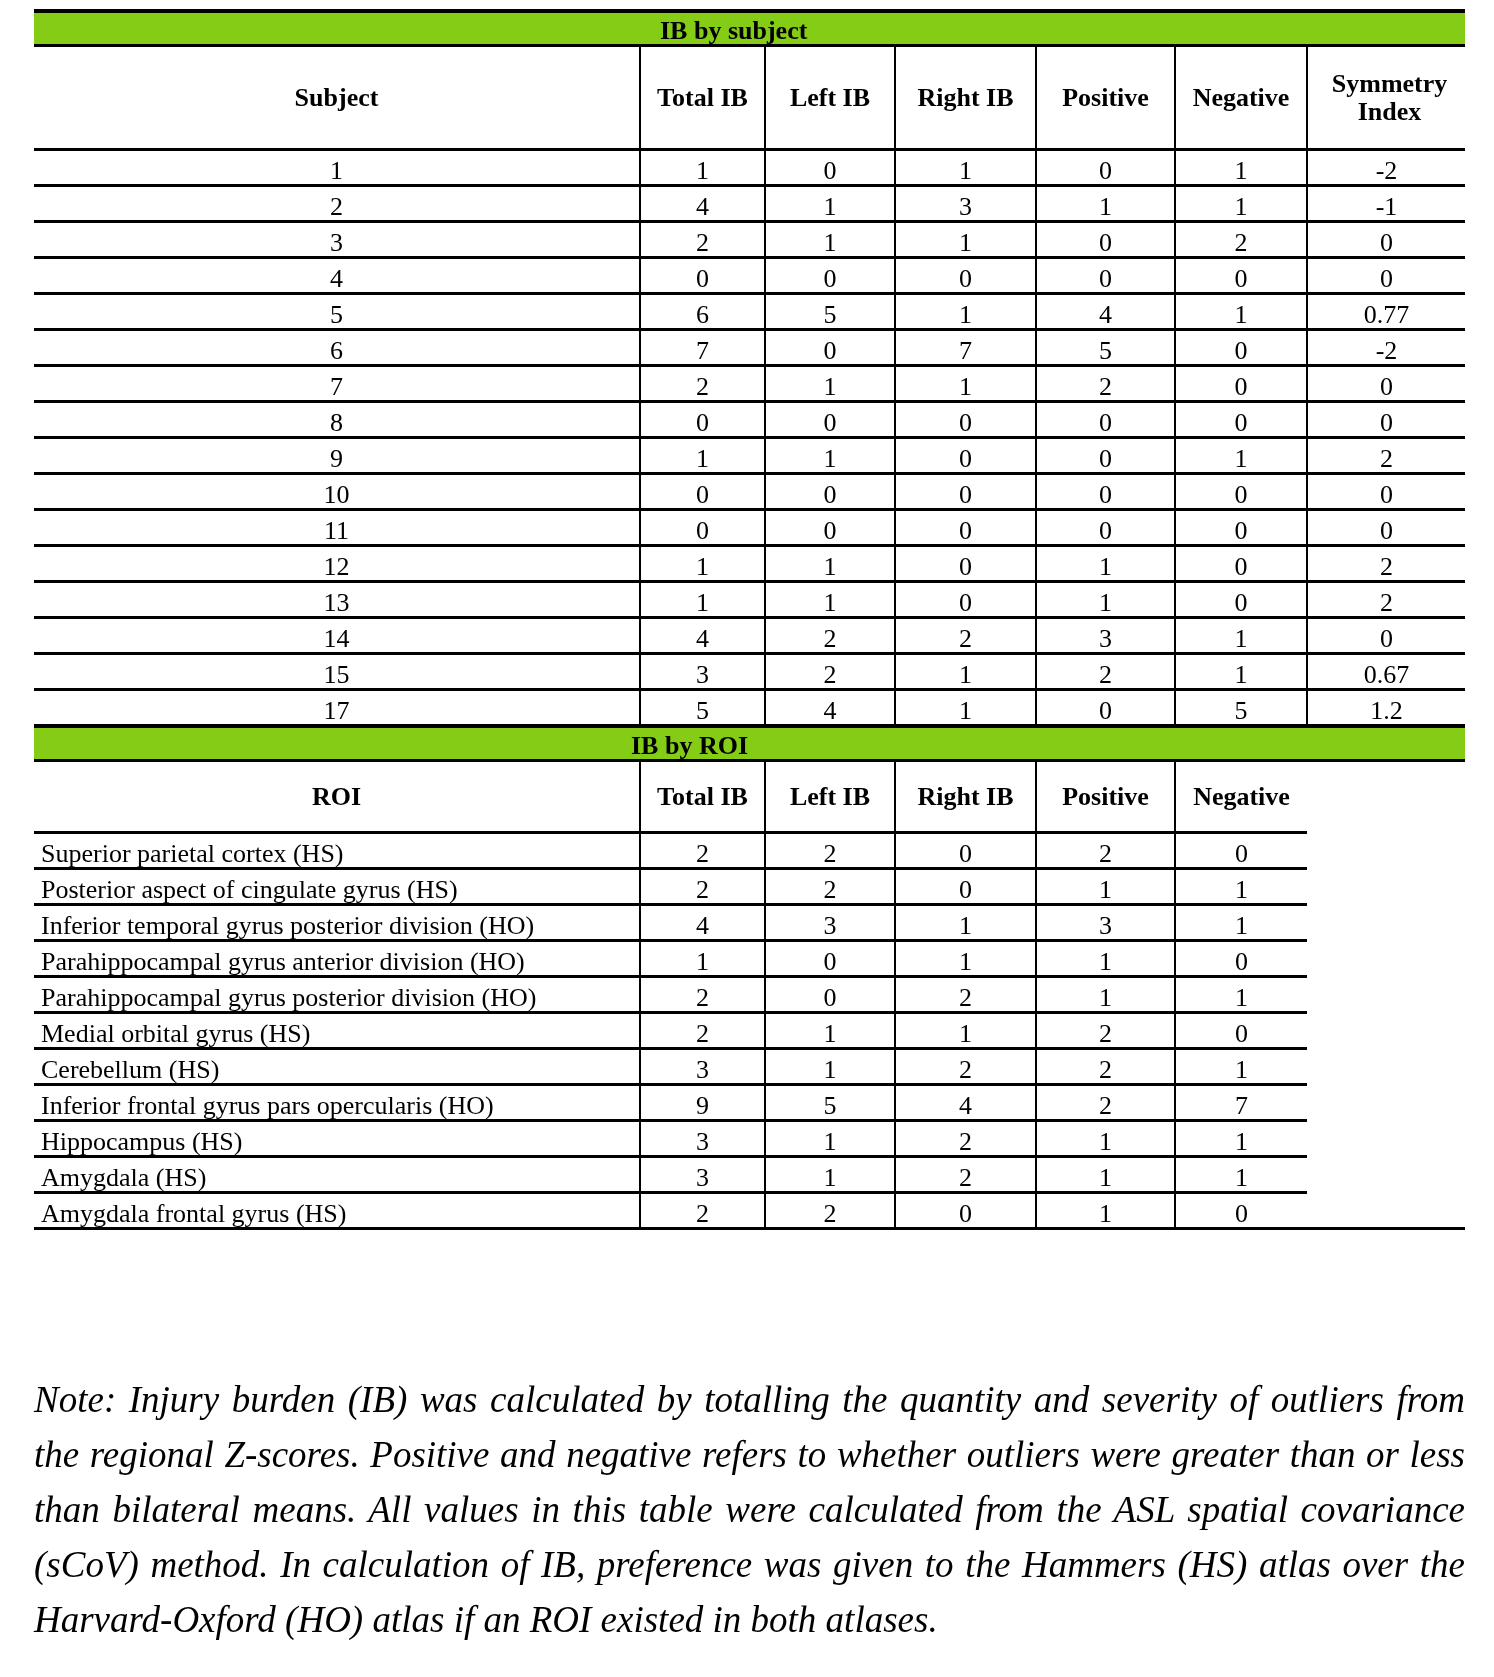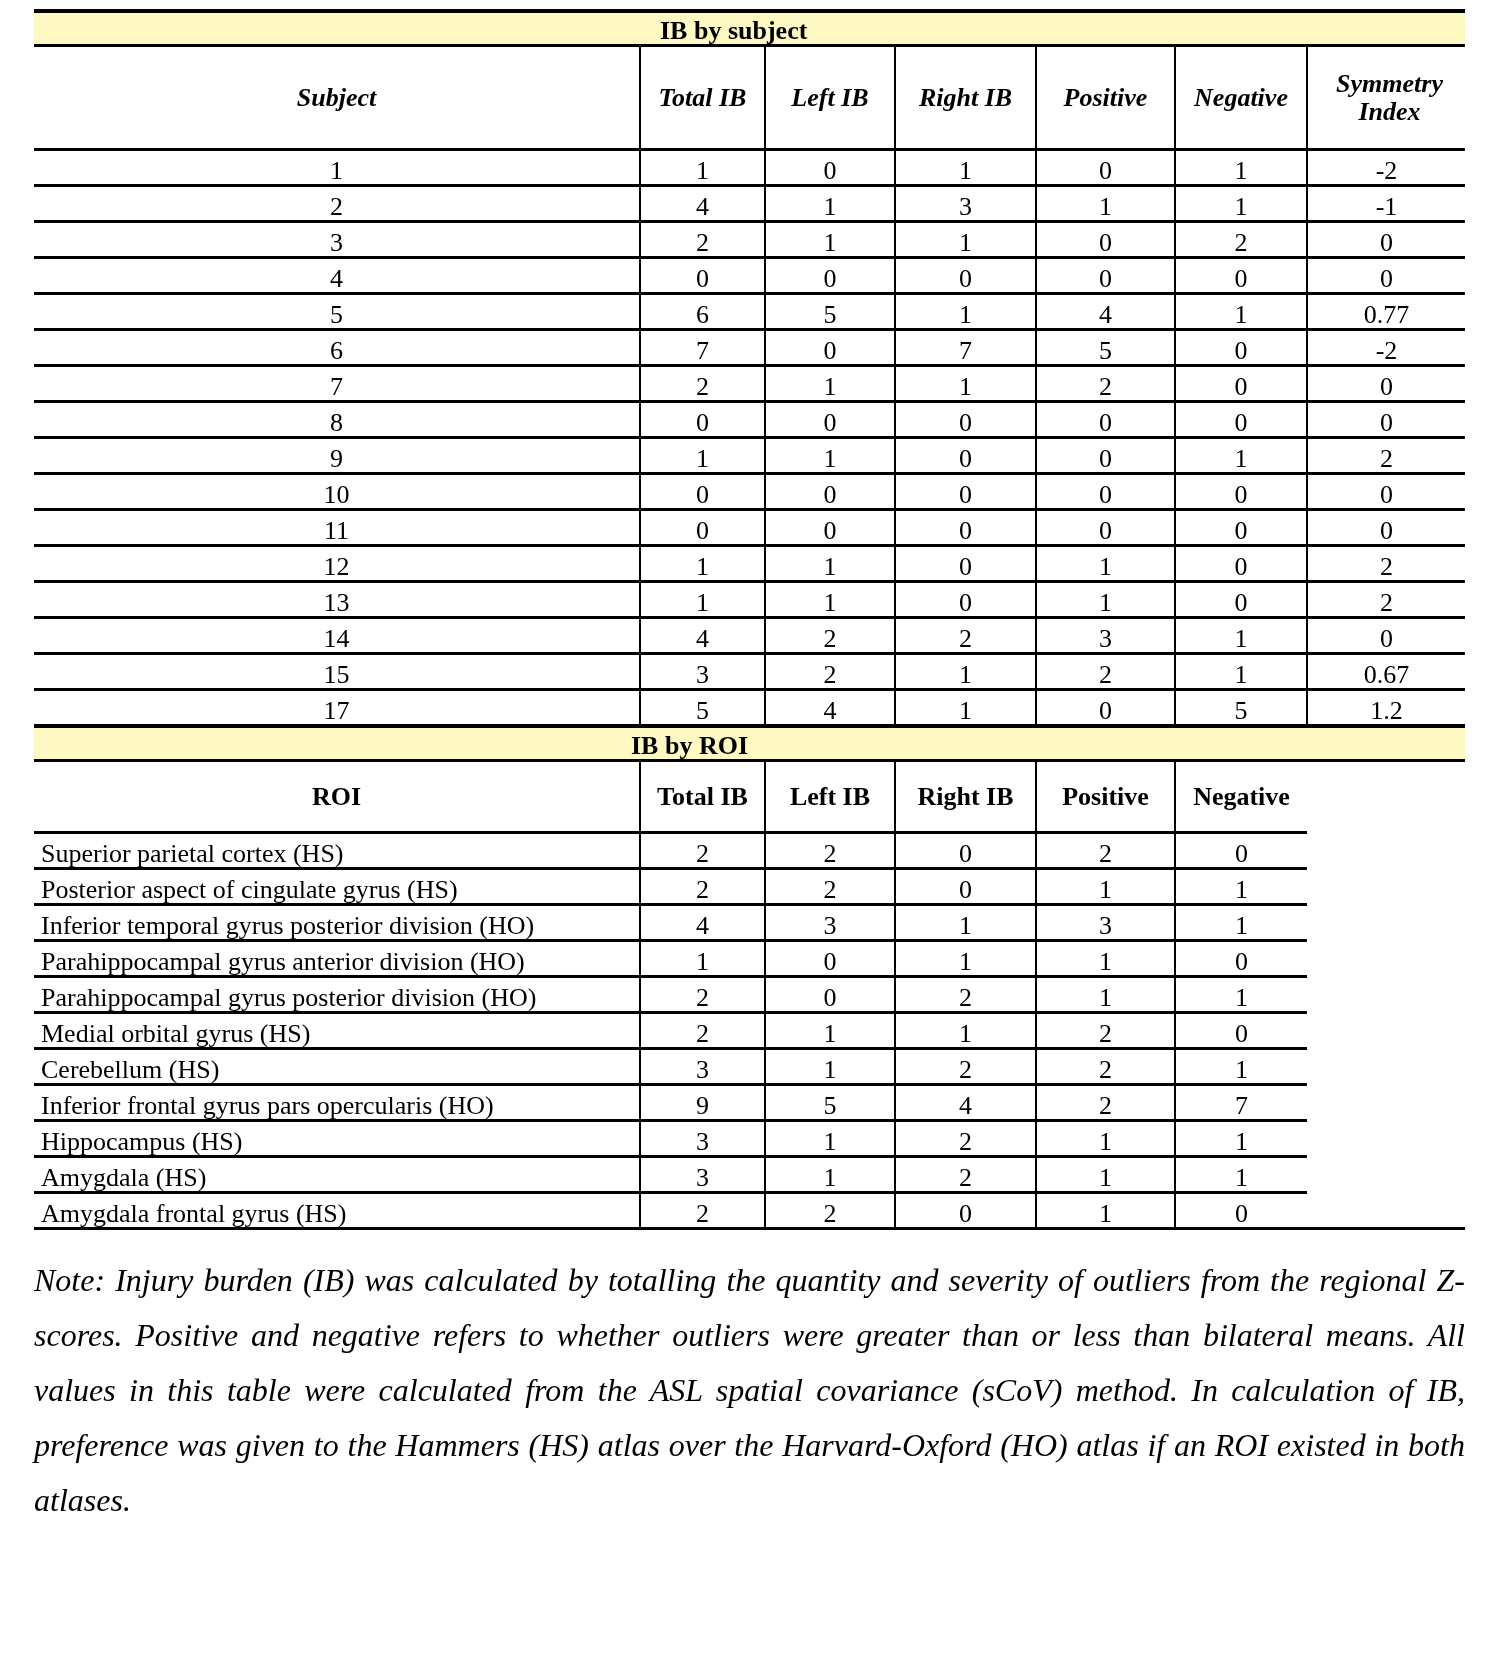--- a/index.html
+++ b/index.html
@@ -9,36 +9,36 @@
   }
   .tbl {
     position: absolute; left: 34px; top: 9px; width: 1431px;
     border-collapse: collapse; table-layout: fixed;
   }
   .tbl td, .tbl th {
     padding: 0; font-size: 26px; line-height: 1; vertical-align: bottom;
     text-align: center;
   }
   .band td {
-    background: #fef9c3; border-top: 4px solid #000; border-bottom: 3px solid #000;
+    background: #84cc16; border-top: 4px solid #000; border-bottom: 3px solid #000;
     font-weight: bold; height: 31px; vertical-align: bottom; padding-bottom: 0;
   }
   .band .band-label { display: inline-block; }
   .hdr th { font-weight: bold; border-bottom: 3px solid #000; }
-  .hdr1 th { height: 101px; vertical-align: middle; font-style: italic; }
+  .hdr1 th { height: 101px; vertical-align: middle; }
   .hdr2 th { height: 69px; vertical-align: middle; }
   .vl { border-left: 2px solid #000; }
   .row td { height: 33px; border-bottom: 3px solid #000; }
   .row td.roi { text-align: left; padding-left: 7px; white-space: nowrap; }
   .sym-hdr { text-align: right; padding-left: 6px !important; line-height: 1.05 !important; }
   .nb { border-bottom: none !important; }
   .note {
-    position: absolute; left: 34px; top: 1253px; width: 1431px;
+    position: absolute; left: 34px; top: 1372px; width: 1431px;
     font-family: "Liberation Serif", "DejaVu Serif", serif; font-style: italic;
-    font-size: 32px; line-height: 55px; text-align: justify;
+    font-size: 37px; line-height: 55px; text-align: justify;
   }
 </style>
 </head>
 <body>
 
 <table class="tbl">
   <colgroup>
     <col style="width:606px">
       <col style="width:125px">
       <col style="width:130px">

